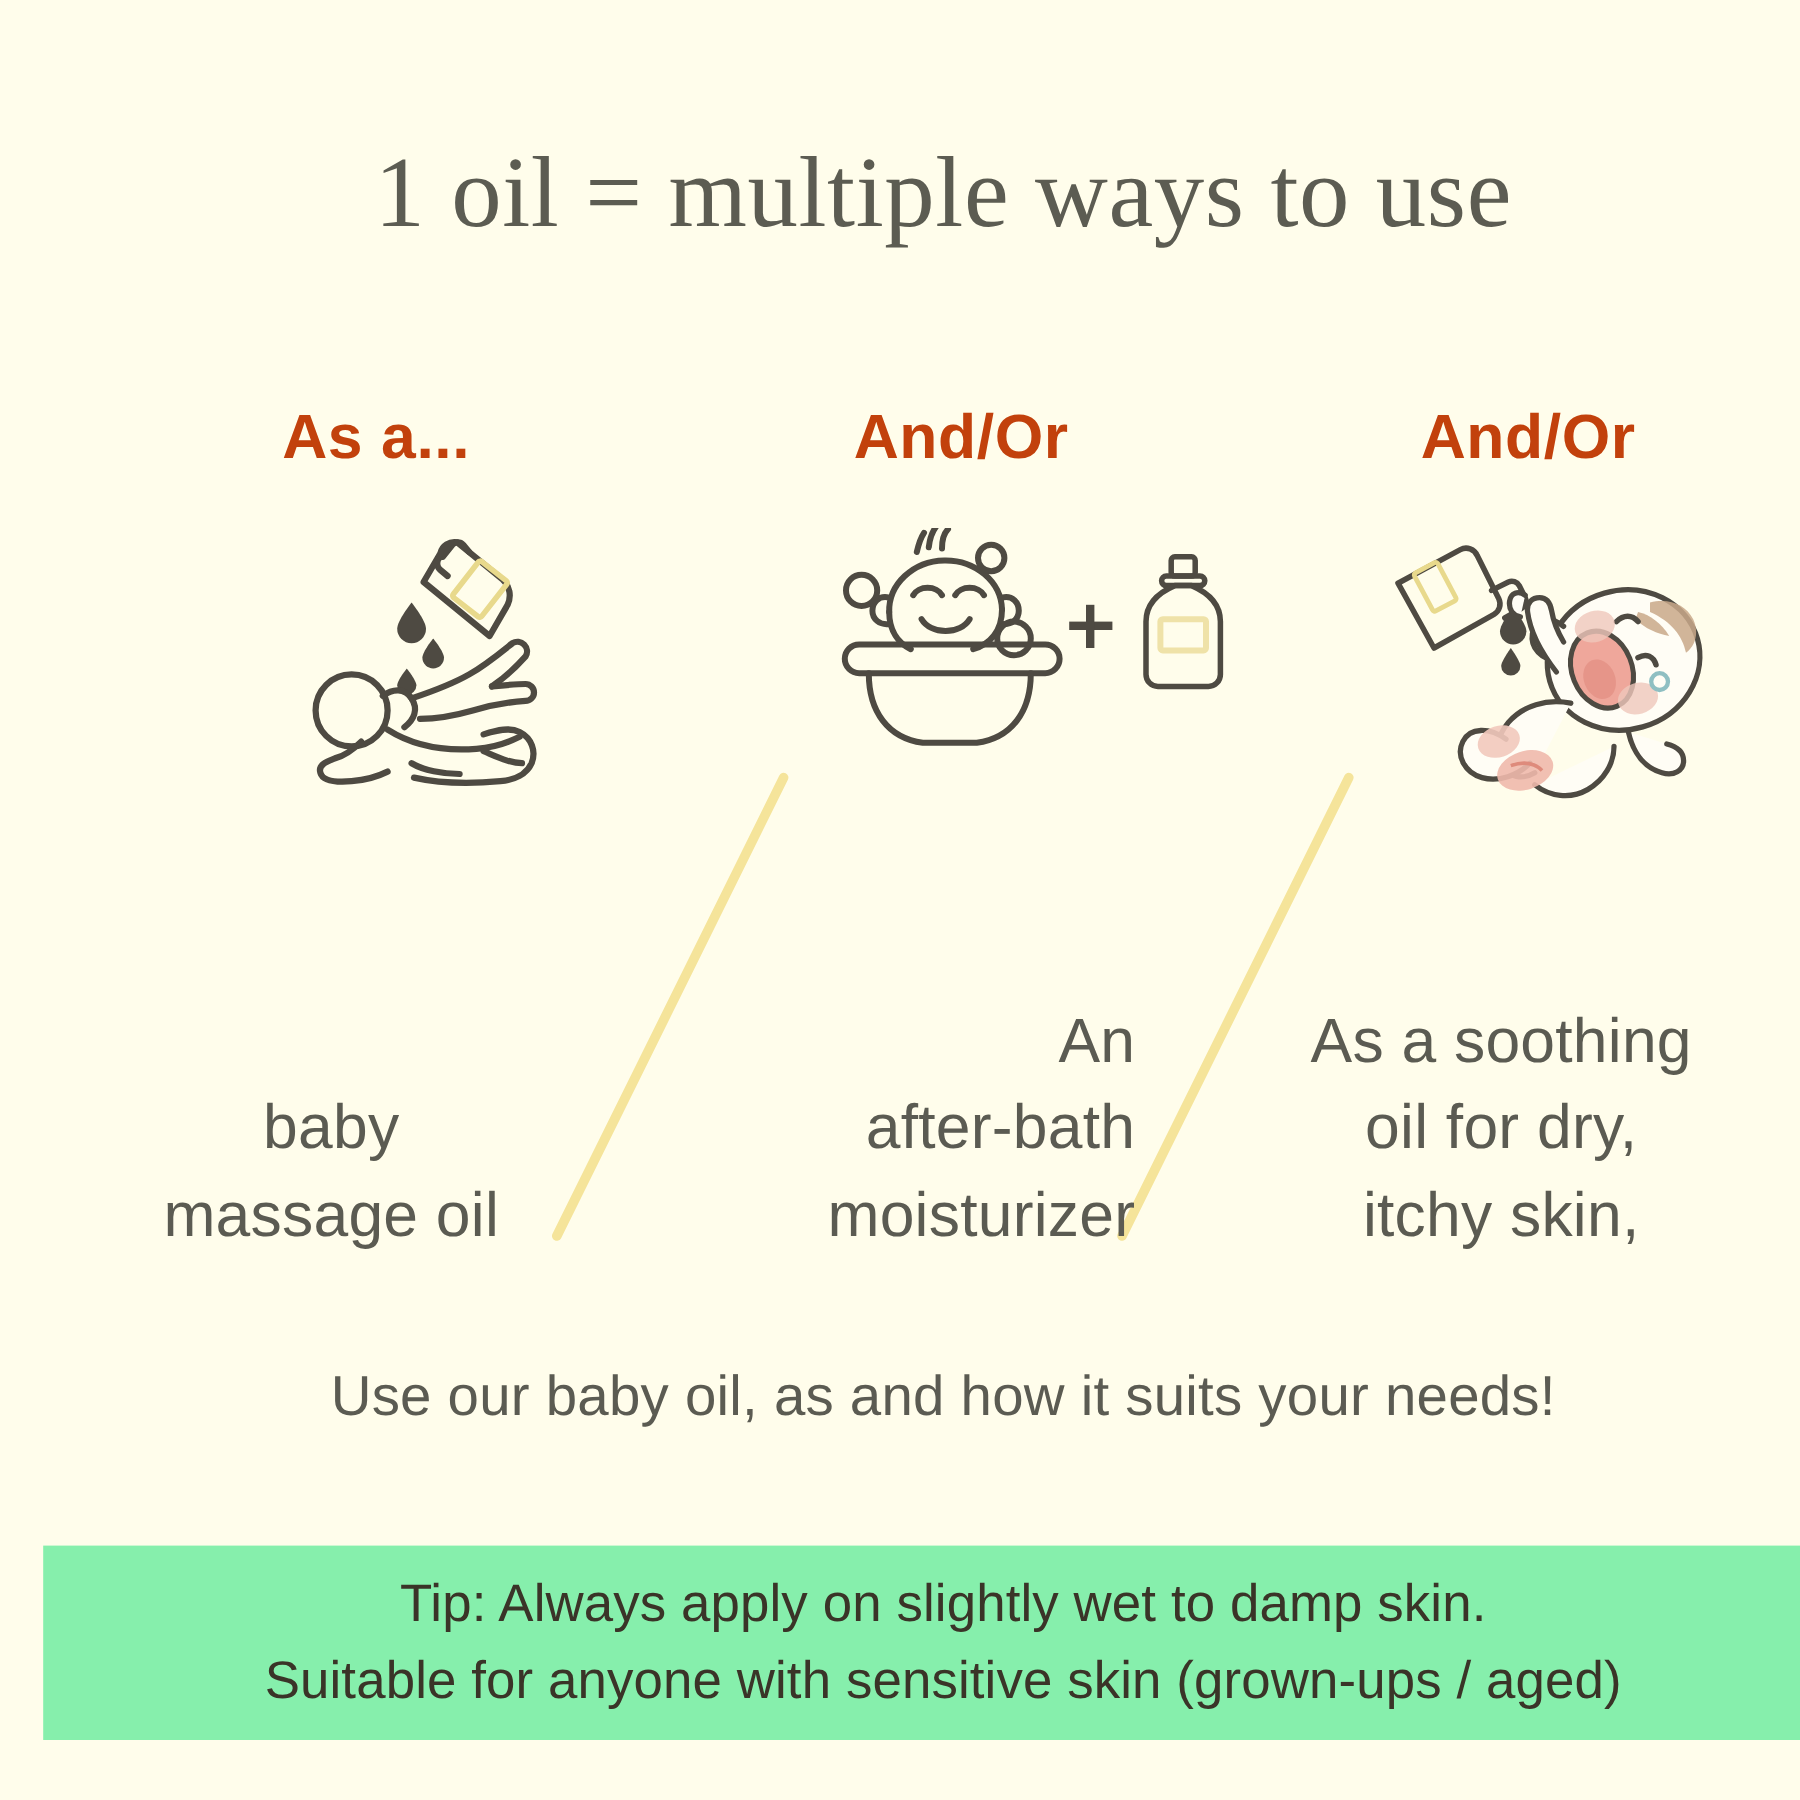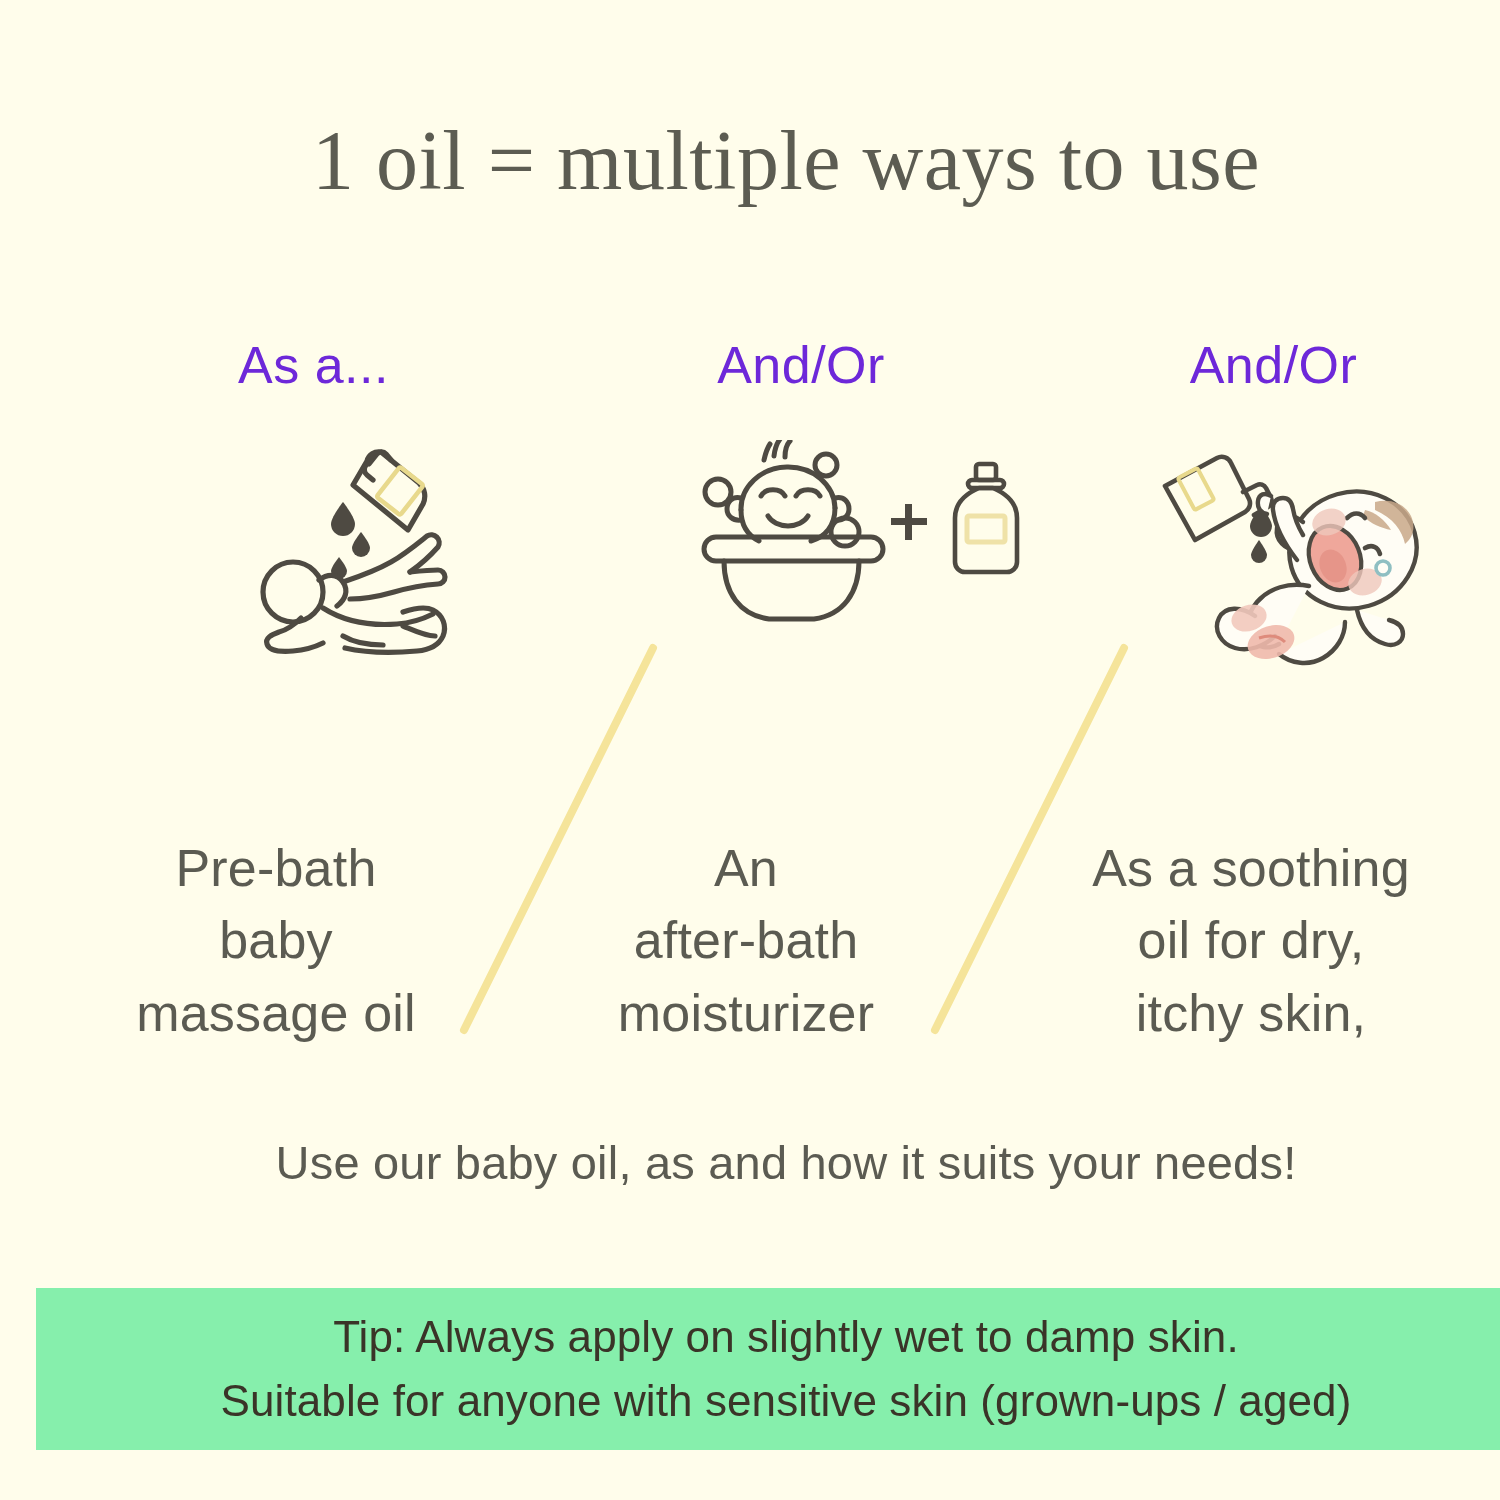--- a/index.html
+++ b/index.html
@@ -31,22 +31,22 @@
 
   
   .headers{
     position:absolute; left:0; top:338px; width:1500px;
     display:flex;
   }
   .hcol{ flex:1 1 0; text-align:center; }
   .hcol .htext{
     display:inline-block;
     font-size:52px;
-    font-weight:400;
-    color:#6d28d9;
+    font-weight:700;
+    color:#c2410c;
     letter-spacing:0.5px;
     line-height:1.05;
   }
   .hcol.c1{ flex:0 0 555px; }
   .hcol.c2{ flex:0 0 420px; }
   .hcol.c3{ flex:0 0 525px; }
 
   
   .icons{
     position:absolute; left:0; top:440px; width:1500px; height:240px;
@@ -64,21 +64,21 @@
   .cap{
     position:absolute;
     text-align:center;
     font-size:52px;
     line-height:1.40;
     color:#5B5B52;
     font-weight:400;
     letter-spacing:0.2px;
   }
   .cap.c1{ left:40px; width:400px; bottom:0; }
-  .cap.c2{ left:510px; width:400px; bottom:0; }
+  .cap.c2{ left:510px; width:400px; bottom:0;text-align:right; }
   .cap.c3{ left:980px; width:470px; bottom:0; }
 
   
   .closing{
     position:absolute; left:0; top:1135px; width:1500px;
     text-align:center;
     font-size:47px;
     color:#5B5B52;
     letter-spacing:0.2px;
     white-space:nowrap;
@@ -268,21 +268,20 @@
     </div>
   </div>
 
   <svg class="diagonals" viewBox="0 0 1500 1500" width="1500" height="1500">
     <line x1="617" y1="648" x2="428" y2="1030" stroke="#F5E49A" stroke-width="8" stroke-linecap="round"></line>
     <line x1="1088" y1="648" x2="899" y2="1030" stroke="#F5E49A" stroke-width="8" stroke-linecap="round"></line>
   </svg>
 
   <div class="captions">
     <div class="cap c1">
-      <div>Pre-bath</div>
       <div>baby</div>
       <div>massage oil</div>
     </div>
     <div class="cap c2">
       <div>An</div>
       <div>after-bath</div>
       <div>moisturizer</div>
     </div>
     <div class="cap c3">
       <div>As a soothing</div>

